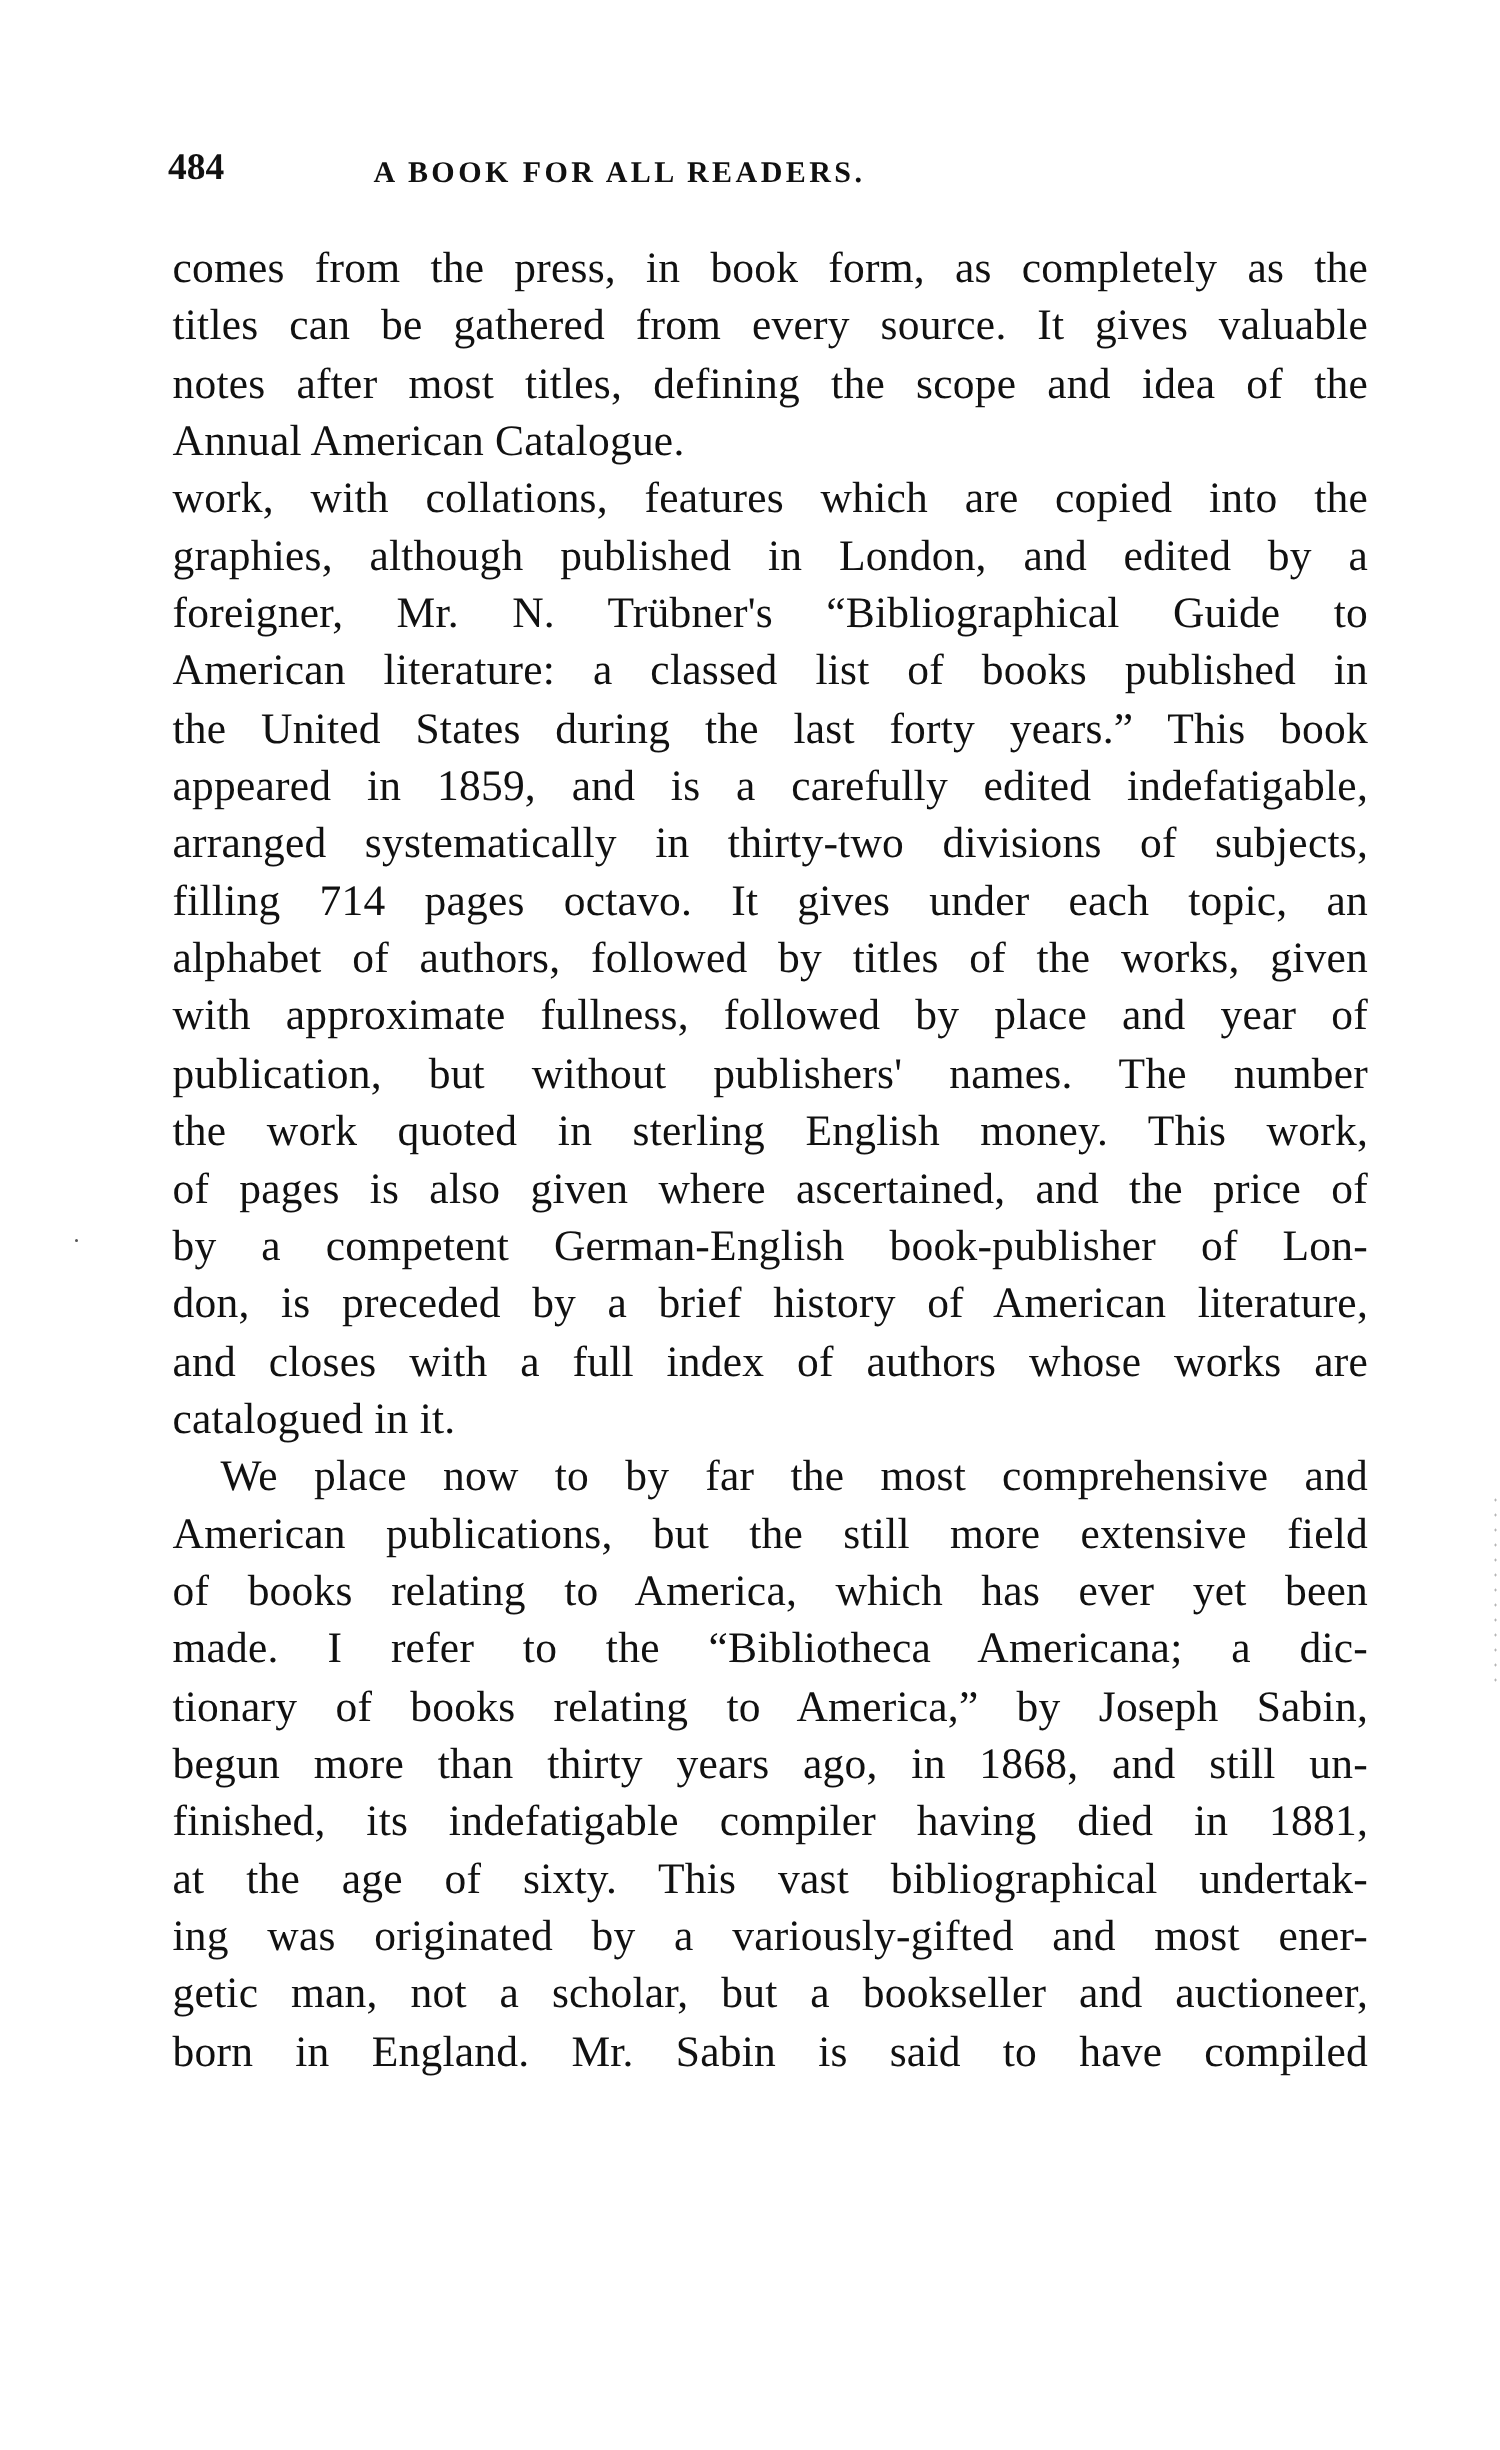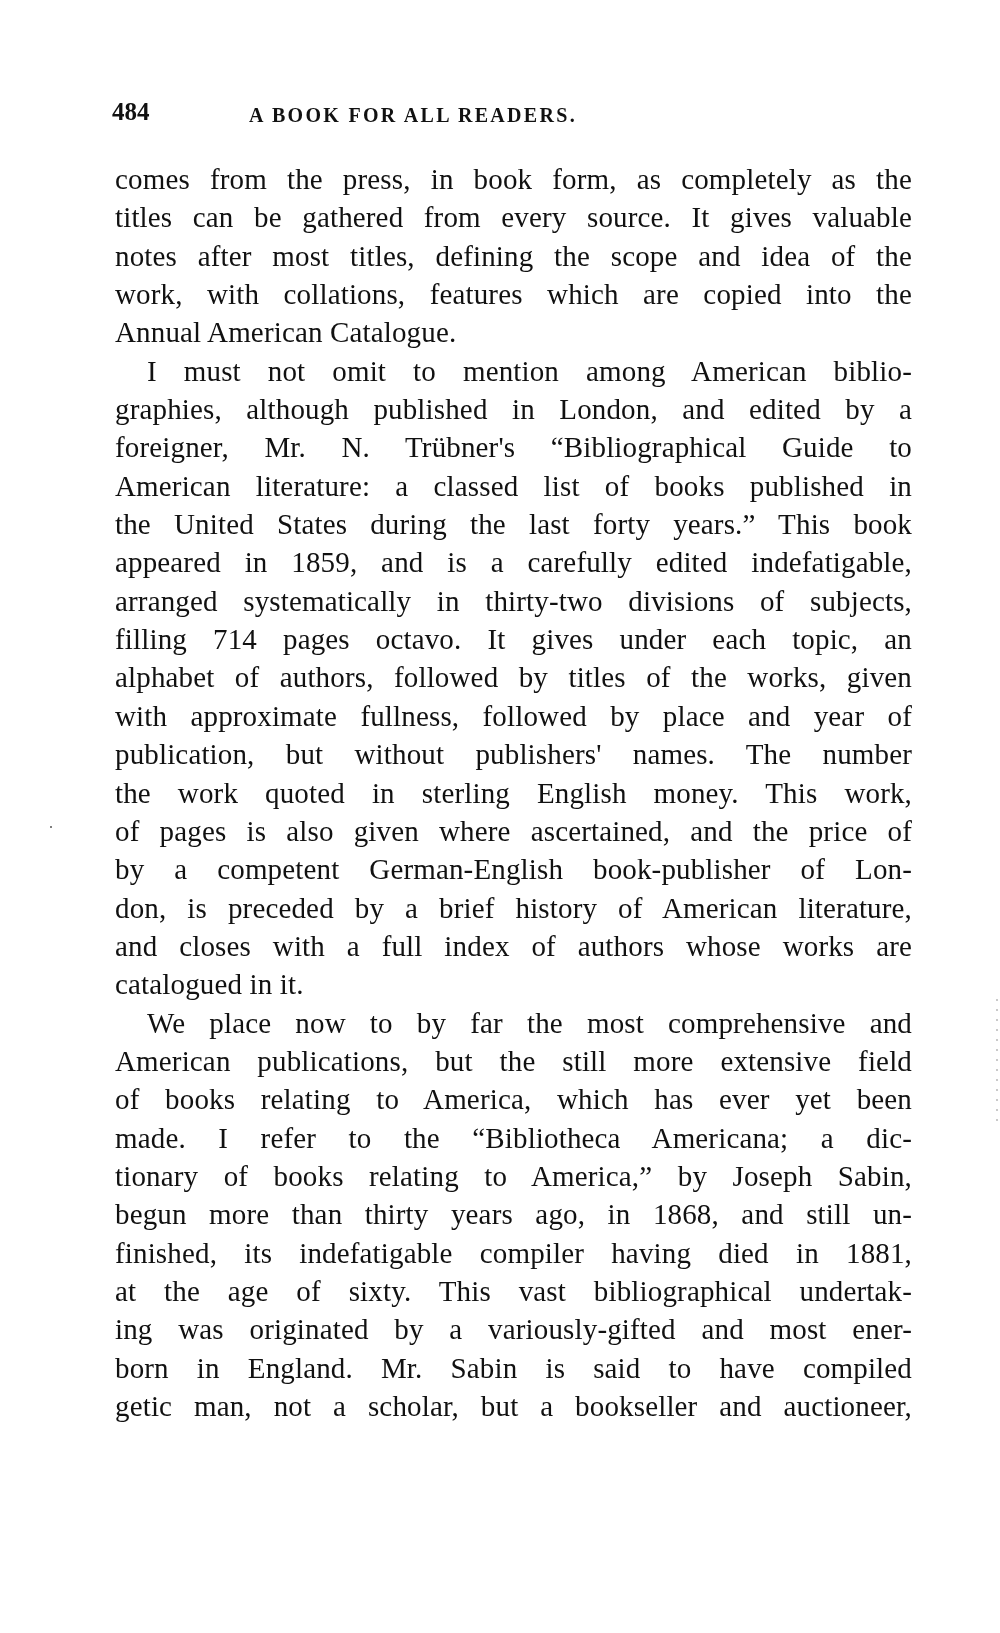--- a/index.html
+++ b/index.html
@@ -81,25 +81,24 @@
 
 <div>
   <div class="page-number">484</div>
   <div class="running-head">A BOOK FOR ALL READERS.</div>
 
   <div class="body-text" id="body-text">
       <div>
         <span class="line">comes from the press, in book form, as completely as the</span>
         <span class="line">titles can be gathered from every source.  It gives valuable</span>
         <span class="line">notes after most titles, defining the scope and idea of the</span>
+        <span class="line last">Annual American Catalogue.</span>
         <span class="line">work, with collations, features which are copied into the</span>
-        <span class="line last">Annual American Catalogue.</span>
       </div>
       <div>
-        <span class="line indent">I must not omit to mention among American biblio-</span>
         <span class="line">graphies, although published in London, and edited by a</span>
         <span class="line">foreigner, Mr. N. Trübner's “Bibliographical Guide to</span>
         <span class="line">American literature: a classed list of books published in</span>
         <span class="line">the United States during the last forty years.”  This book</span>
         <span class="line">appeared in 1859, and is a carefully edited indefatigable,</span>
         <span class="line">arranged systematically in thirty-two divisions of subjects,</span>
         <span class="line">filling 714 pages octavo.  It gives under each topic, an</span>
         <span class="line">alphabet of authors, followed by titles of the works, given</span>
         <span class="line">with approximate fullness, followed by place and year of</span>
         <span class="line">publication, but without publishers' names.  The number</span>
@@ -113,20 +112,20 @@
       <div>
         <span class="line indent">We place now to by far the most comprehensive and</span>
         <span class="line">American publications, but the still more extensive field</span>
         <span class="line">of books relating to America, which has ever yet been</span>
         <span class="line">made.  I refer to the “Bibliotheca Americana; a dic-</span>
         <span class="line">tionary of books relating to America,” by Joseph Sabin,</span>
         <span class="line">begun more than thirty years ago, in 1868, and still un-</span>
         <span class="line">finished, its indefatigable compiler having died in 1881,</span>
         <span class="line">at the age of sixty.  This vast bibliographical undertak-</span>
         <span class="line">ing was originated by a variously-gifted and most ener-</span>
+        <span class="line">getic man, not a scholar, but a bookseller and auctioneer,</span>
         <span class="line">born in England.  Mr. Sabin is said to have compiled</span>
-        <span class="line">getic man, not a scholar, but a bookseller and auctioneer,</span>
       </div>
     </div>
 
   <div class="stray-mark"></div>
   <div class="margin-specks"></div>
 </div>
 
 </body></html>

